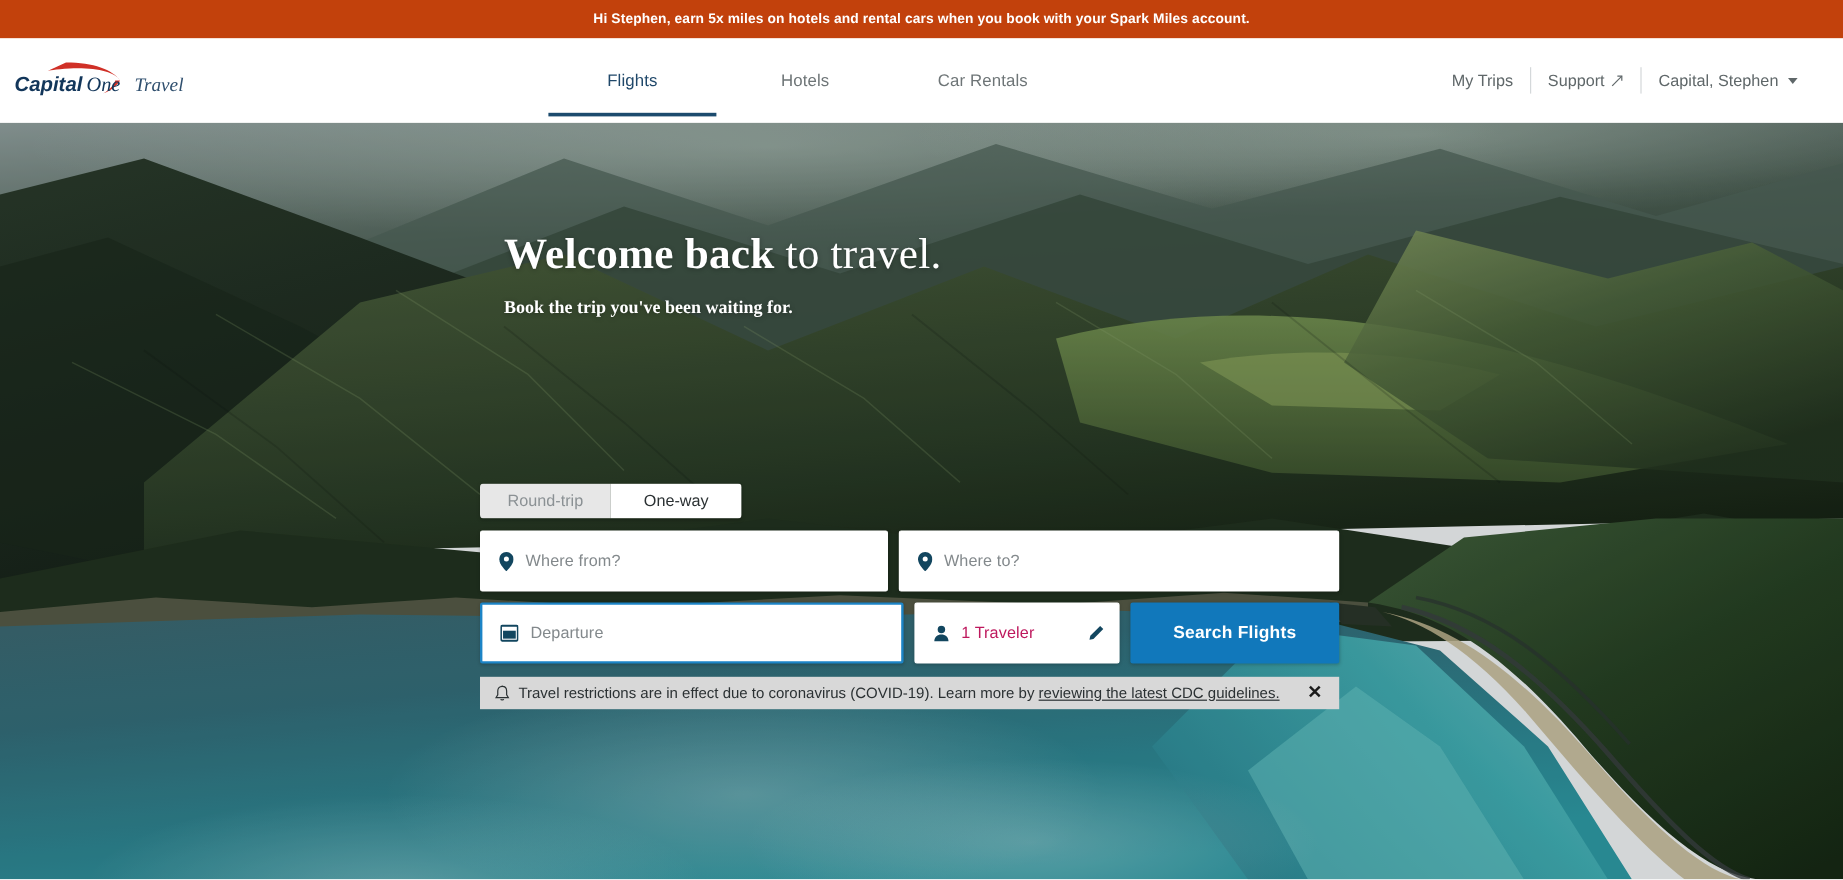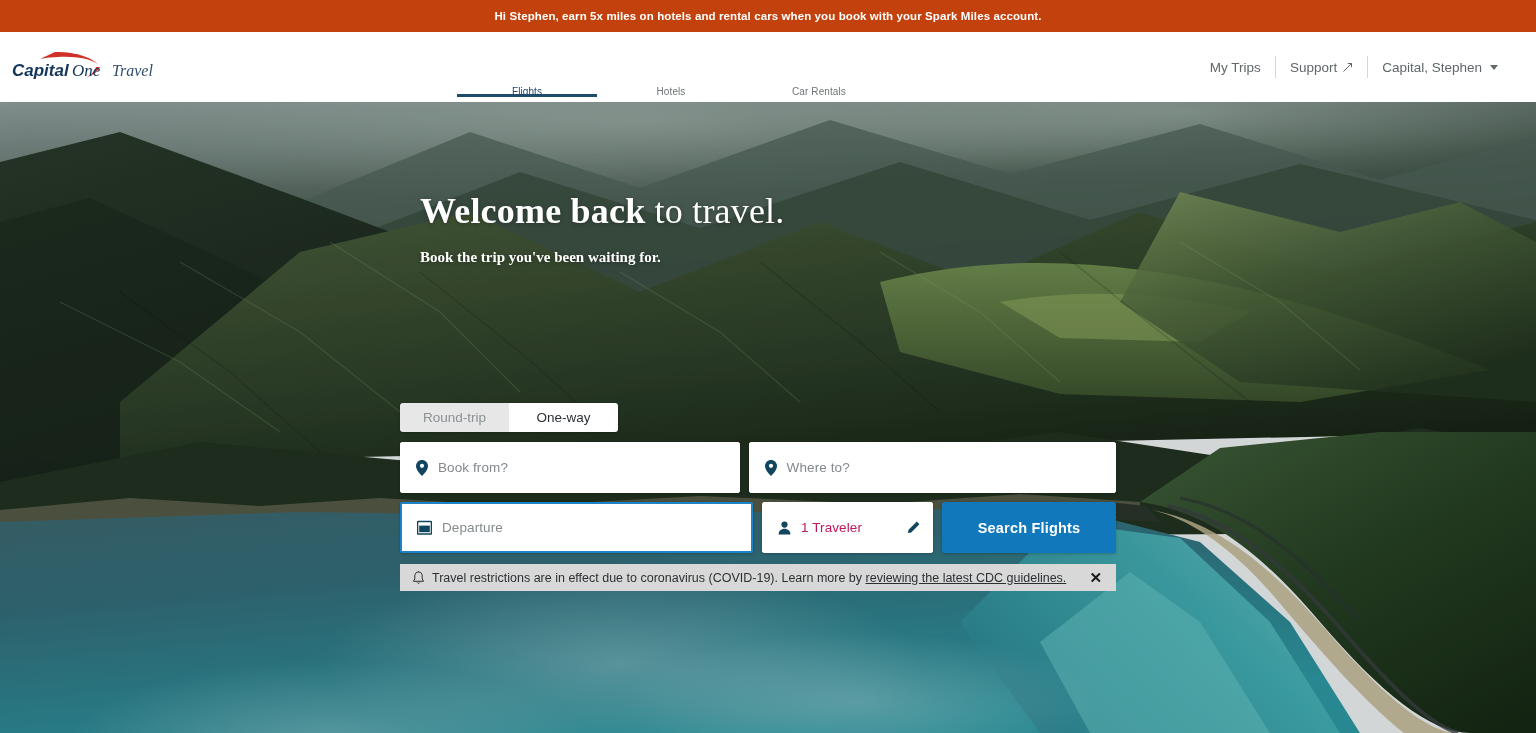--- a/index.html
+++ b/index.html
@@ -61,23 +61,23 @@
     position: absolute;
     left: 457px;
     top: 0;
     height: 70px;
     display: flex;
     align-items: center;
   }
   .nav-tab {
     height: 60px;
     display: flex;
-    align-items: flex-end;
+    align-items: center;
     justify-content: center;
-    font-size: 10px;
+    font-size: 14px;
     color: #6e7577;
     cursor: pointer;
     position: relative;
     letter-spacing: 0.1px;
   }
   .nav-tab.tab-flights { width: 140px; color: #20486a; }
   .nav-tab.tab-hotels  { width: 148px; }
   .nav-tab.tab-cars    { width: 148px; }
   .nav-tab.active::after {
     content: "";
@@ -467,21 +467,21 @@
     <div class="search-form">
 
       <div class="form-row">
         <div class="field where-from">
           <span class="field-icon">
             <svg width="12" height="16" viewBox="0 0 12 16">
                 <path d="M6 0 C2.7 0 0 2.7 0 6 C0 10.5 6 16 6 16 C6 16 12 10.5 12 6 C12 2.7 9.3 0 6 0 Z" fill="#12465f"></path>
                 <circle cx="6" cy="5.8" r="2.1" fill="#ffffff"></circle>
               </svg>
           </span>
-          <span class="field-text">Book from?</span>
+          <span class="field-text">Where from?</span>
         </div>
 
         <div class="field where-to">
           <span class="field-icon">
             <svg width="12" height="16" viewBox="0 0 12 16">
                 <path d="M6 0 C2.7 0 0 2.7 0 6 C0 10.5 6 16 6 16 C6 16 12 10.5 12 6 C12 2.7 9.3 0 6 0 Z" fill="#12465f"></path>
                 <circle cx="6" cy="5.8" r="2.1" fill="#ffffff"></circle>
               </svg>
           </span>
           <span class="field-text">Where to?</span>

